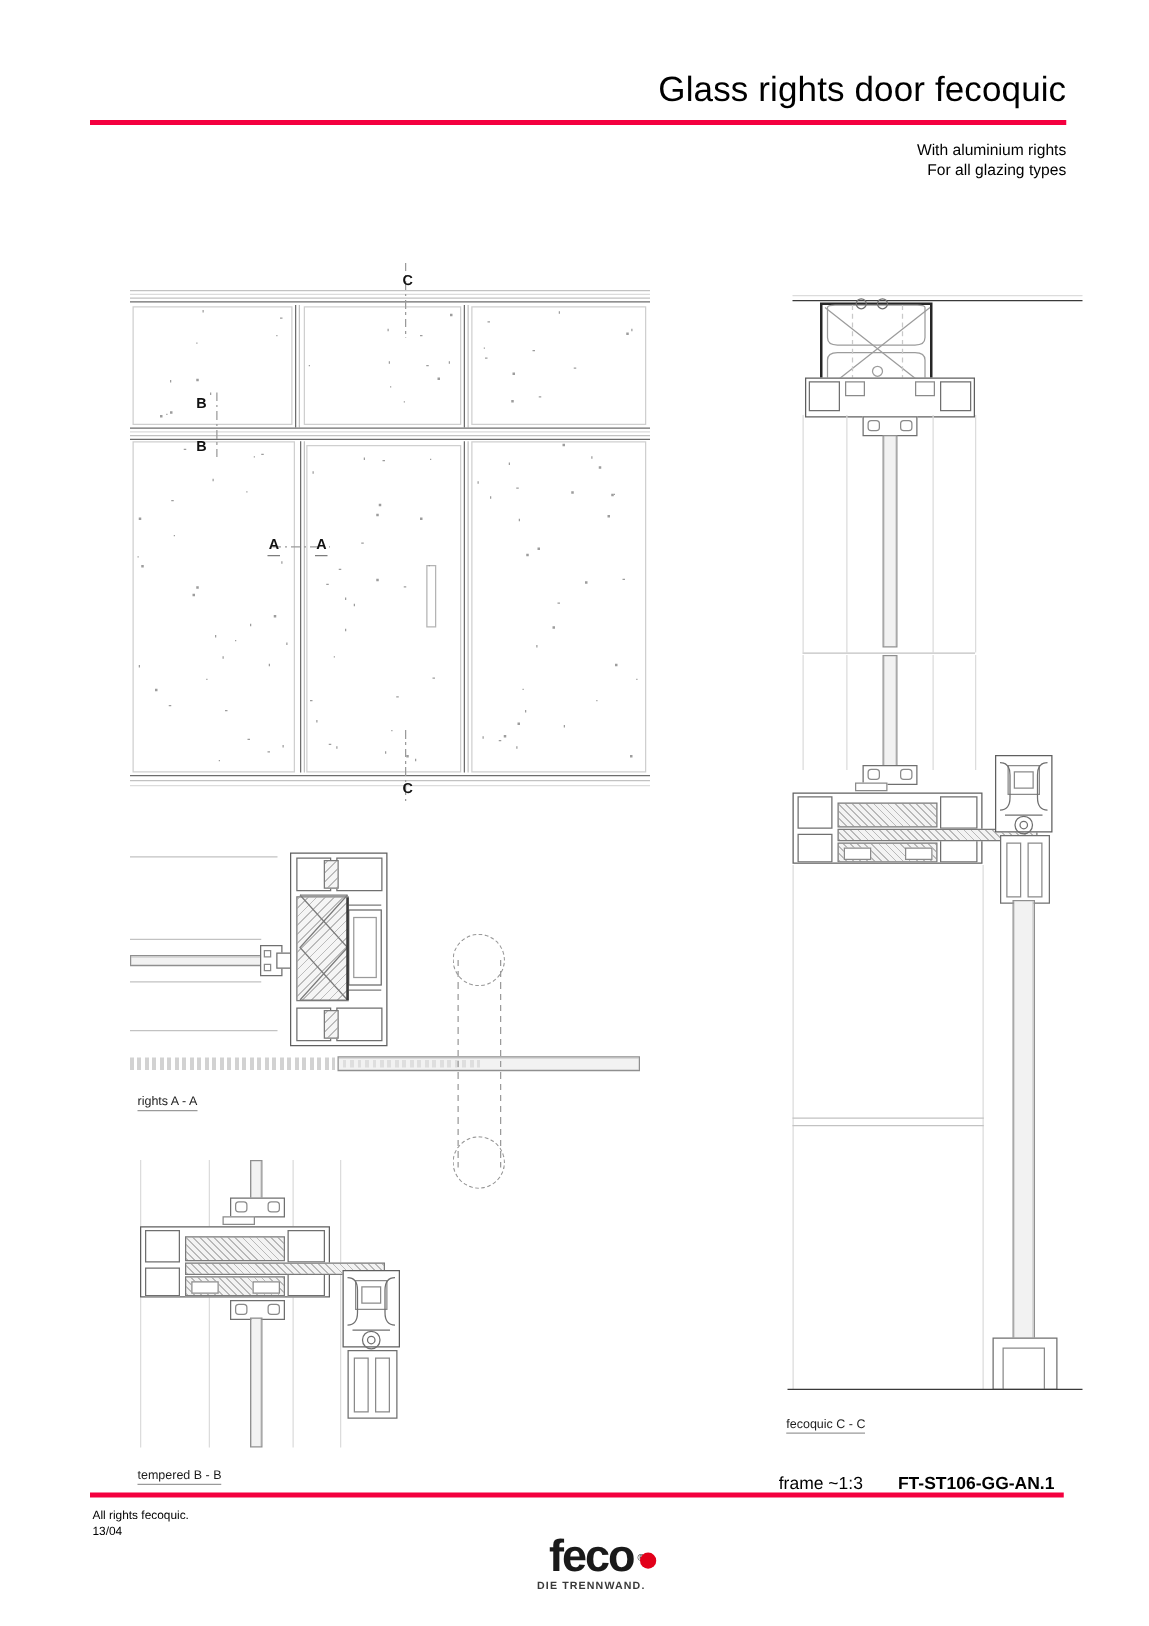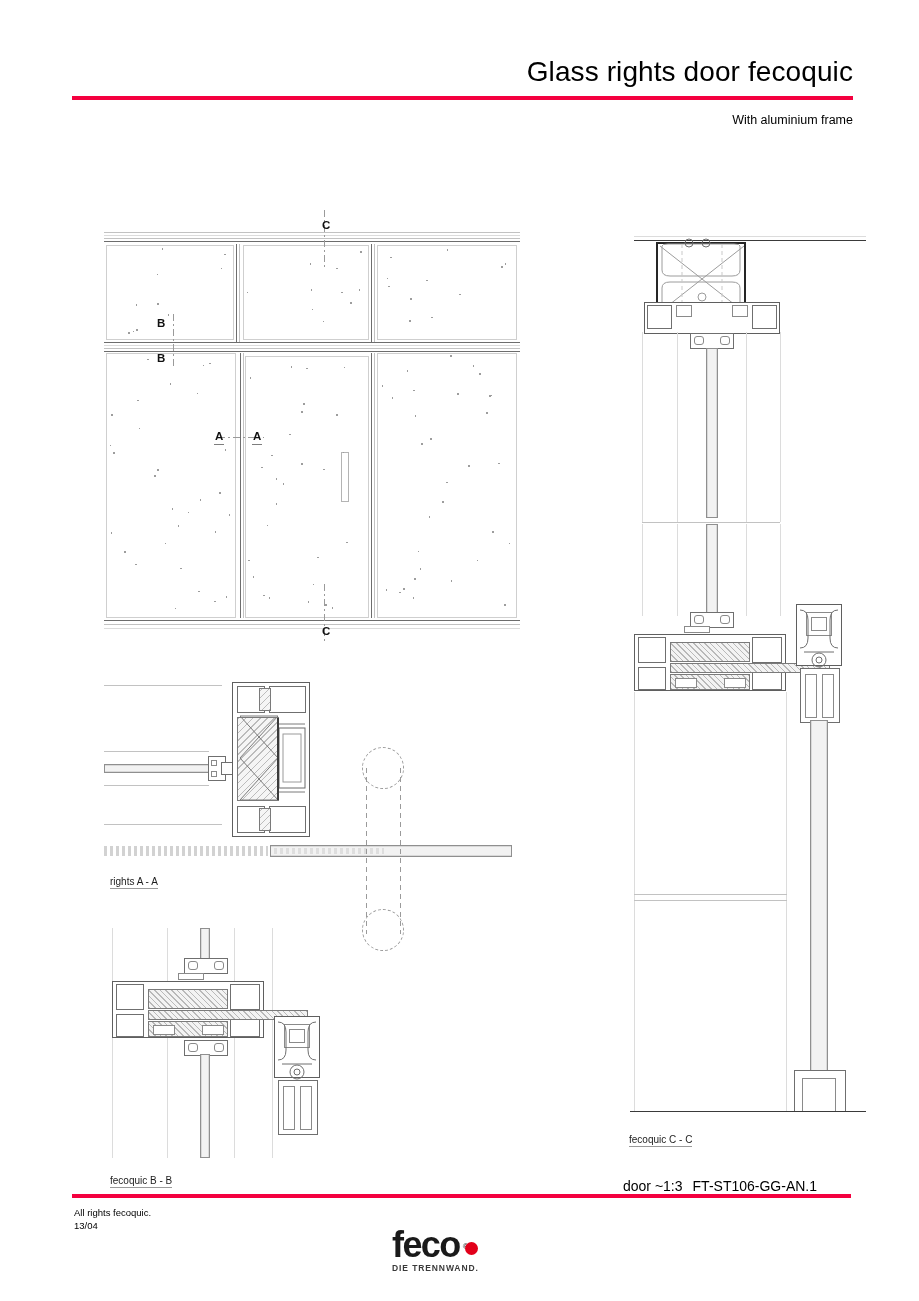--- a/index.html
+++ b/index.html
@@ -25,42 +25,42 @@
     position:absolute;right:66px;top:112px;width:600px;text-align:right;
     font-size:12.5px;line-height:16.3px;color:#000;
   }
   #subtitle div{white-space:nowrap;}
 
   
   #footer-legal{
     position:absolute;left:74px;top:1207px;font-size:9.5px;line-height:12.5px;color:#000;
   }
   #logo{
-    position:absolute;left:392px;top:1228px;width:120px;height:52px;text-align:left;
+    position:absolute;left:413px;top:1228px;width:120px;height:52px;text-align:center;
   }
   #logo .wordmark{
     font-family:"Liberation Sans","DejaVu Sans",sans-serif;
     font-size:36px;font-weight:700;letter-spacing:-1.6px;color:#1a1a1a;
     line-height:34px;position:relative;display:inline-block;
   }
   #logo .reg{
     position:absolute;right:-9px;top:2px;font-size:8px;font-weight:400;letter-spacing:0;
   }
   #logo .dot{
     position:absolute;left:73px;top:14px;width:13px;height:13px;border-radius:50%;
     background:#e2001a;
   }
   #logo .tagline{
     font-size:8.5px;font-weight:700;letter-spacing:.9px;color:#3a3a3a;margin-top:1px;
   }
 
   #scale-line{
     position:absolute;left:623px;top:1178px;font-size:14px;white-space:nowrap;
   }
-  #scale-line .num{margin-left:10px;}
+  #scale-line .num{margin-left:28px;font-weight:bold;}
 
   
   .dwg{position:absolute;}
   .ln{position:absolute;background:#8c8c8c;}
   .ln.dk{background:#3a3a3a;}
   .ln.md{background:#6d6d6d;}
   .ln.lt{background:#c2c2c2;}
   .ln.vlt{background:#dcdcdc;}
 
   .seclabel{
@@ -124,21 +124,22 @@
 </style>
 </head>
 <body>
 
 <div class="sheet">
 
   <div id="doc-title">Glass rights door fecoquic</div>
   <div id="header-rule" class="rule-red"></div>
 
   <div id="subtitle">
-    <div>With aluminium frame</div>
+    <div>With aluminium rights</div>
+    <div>For all glazing types</div>
   </div>
 
   <div class="dwg" id="elevation" style="left:104px;top:232px;width:416px;height:398px;">
 
     <div class="ln lt" style="left:0;top:0;width:416px;height:1px;"></div>
     <div class="ln vlt" style="left:0;top:3px;width:416px;height:1px;"></div>
     <div class="ln lt" style="left:0;top:6px;width:416px;height:1px;"></div>
     <div class="ln md" style="left:0;top:9px;width:416px;height:1px;"></div>
 
     <div class="ln md" style="left:0;top:388px;width:416px;height:1px;"></div>
@@ -396,21 +397,21 @@
         <path d="M42,6 q-8,0 -8,10 v18 q0,10 8,10"></path>
         <path d="M8,48 h30"></path>
         <circle cx="23" cy="56" r="7"></circle>
         <circle cx="23" cy="56" r="3"></circle>
       </g>
     </svg>
     <div class="prof" style="left:166px;top:152px;width:40px;height:55px;"></div>
     <div class="prof thin" style="left:171px;top:158px;width:12px;height:44px;"></div>
     <div class="prof thin" style="left:188px;top:158px;width:12px;height:44px;"></div>
   </div>
-  <div class="seclabel" style="left:110px;top:1175px;">fecoquic B - B</div>
+  <div class="seclabel" style="left:110px;top:1175px;">tempered B - B</div>
 
   <div class="dwg" id="section-c" style="left:634px;top:232px;width:240px;height:890px;">
 
     <div class="ln dk" style="left:0;top:8px;width:232px;height:1px;"></div>
     <div class="ln vlt" style="left:0;top:4px;width:232px;height:1px;"></div>
 
     <div class="prof" style="left:22px;top:10px;width:90px;height:72px;border-color:#262626;border-width:2px;"></div>
     <svg style="position:absolute;left:22px;top:10px;" width="94" height="76">
       <g stroke="#9c9c9c" fill="none" stroke-width="1">
         <path d="M6,4 q0,-2 6,-2 h66 q6,0 6,2 v24 q0,6 -8,6 h-62 q-8,0 -8,-6 z"></path>
@@ -492,21 +493,21 @@
     <div class="ln lt" style="left:0;top:668px;width:153px;height:1px;"></div>
 
     <div class="prof" style="left:160px;top:838px;width:52px;height:42px;"></div>
     <div class="prof thin" style="left:168px;top:846px;width:34px;height:34px;"></div>
 
     <div class="ln dk" style="left:-4px;top:879px;width:236px;height:1px;"></div>
   </div>
   <div class="seclabel" style="left:629px;top:1134px;">fecoquic C - C</div>
 
   <div id="scale-line">
-    <span>door ~1:3</span><span class="num">FT-ST106-GG-AN.1</span>
+    <span>frame ~1:3</span><span class="num">FT-ST106-GG-AN.1</span>
   </div>
 
   <div id="footer-rule" class="rule-red"></div>
 
   <div id="footer-legal">
     <div>All rights fecoquic.</div>
     <div>13/04</div>
   </div>
 
   <div id="logo">

